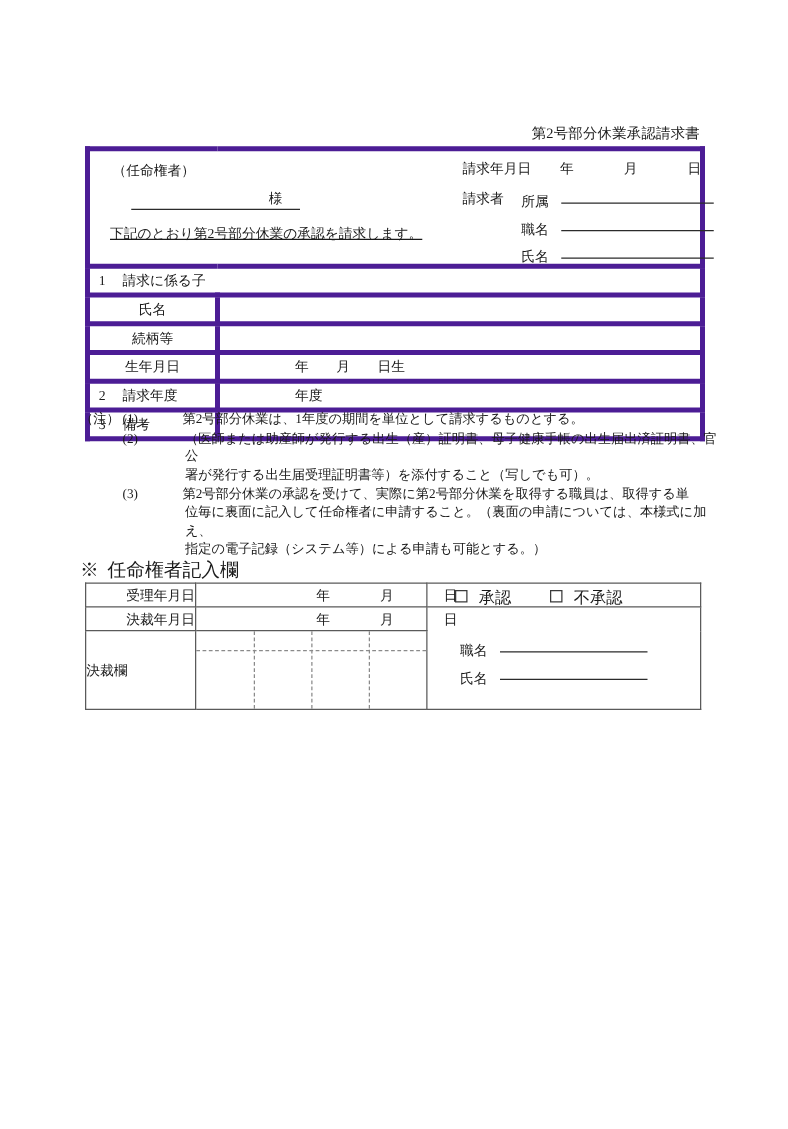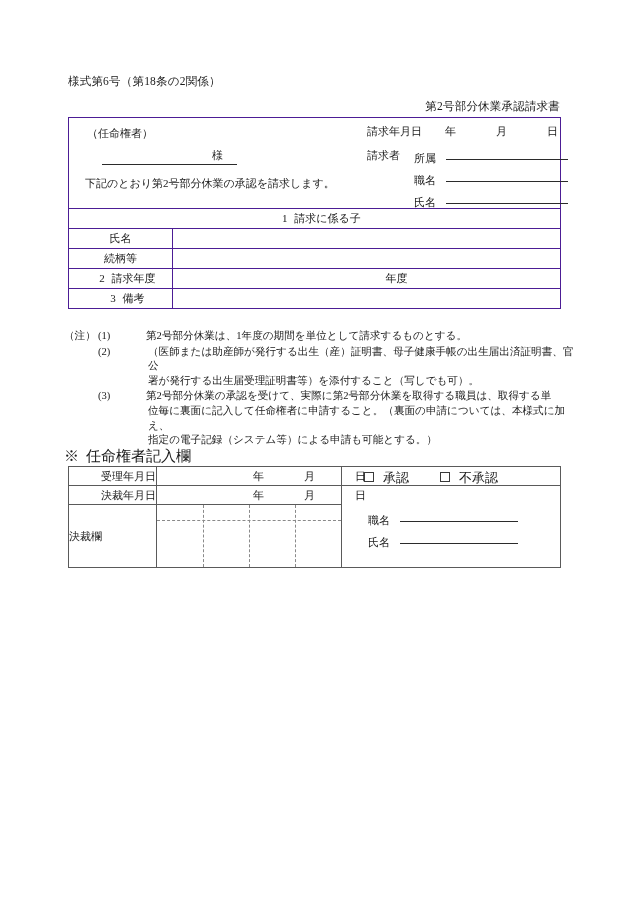--- a/index.html
+++ b/index.html
@@ -45,21 +45,21 @@
   
   .main-table {
     position: absolute;
     left: 68px;
     top: 117px;
     width: 492px;
     border-collapse: collapse;
     table-layout: fixed;
   }
   .main-table td {
-    border: 1px solid #4c1d95;
+    border: 4px solid #4c1d95;
     font-size: 11px;
     padding: 0;
     vertical-align: middle;
     margin-top: 32px;
   }
 
   .topcell {
     height: 90px;
     position: relative;
     padding: 0 !important;
@@ -83,20 +83,21 @@
     left: 143px;
     top: 30px;
     font-size: 11px;
   }
   .req-sentence {
     position: absolute;
     left: 16px;
     top: 58px;
     font-size: 11px;
     white-space: nowrap;
+    text-decoration: underline;
   }
 
   .date-label {
     position: absolute;
     left: 298px;
     top: 6px;
     font-size: 11px;
     white-space: nowrap;
   }
   .date-y { position: absolute; left: 376px; top: 6px; font-size: 11px; }
@@ -117,21 +118,21 @@
     width: 122px;
     border-bottom: 1px solid #2b2b2b;
     height: 11px;
     margin-left: 4px;
     vertical-align: 2px;
   }
   .rf1 { left: 345px; top: 30px; }
   .rf2 { left: 345px; top: 52px; }
   .rf3 { left: 345px; top: 74px; }
 
-  .row-h { height: 19px; text-align: center; }
+  .row-h { height: 19px; }
   .lbl-left {
     padding-left: 7px !important;
     white-space: nowrap;
   }
   .num { display: inline-block; width: 19px; }
   .lbl-center { text-align: center; }
   .val-pad { padding-left: 60px !important; white-space: nowrap; }
 
   
   .notes {
@@ -249,21 +250,20 @@
     vertical-align: 2px;
   }
   .sf1 { left: 26px; top: 24px; }
   .sf2 { left: 26px; top: 46px; }
 </style>
 </head>
 <body>
 
 <div class="page">
 
-  <div class="form-no">様式第6号（第18条の2関係）</div>
   <div class="doc-title">第2号部分休業承認請求書</div>
 
   <table class="main-table">
     <colgroup>
       <col style="width:104px">
       <col style="width:388px">
     </colgroup>
     <tbody>
       <tr>
         <td class="topcell" colspan="2">
@@ -298,20 +298,24 @@
       <tr>
         <td class="row-h lbl-center">氏名</td>
         <td class="row-h"></td>
       </tr>
 
       <tr>
         <td class="row-h lbl-center">続柄等</td>
         <td class="row-h"></td>
       </tr>
 
+      <tr>
+        <td class="row-h lbl-center">生年月日</td>
+        <td class="row-h val-pad">年　　月　　日生</td>
+      </tr>
 
       <tr>
         <td class="row-h lbl-left"><span class="num">2</span><span>請求年度</span></td>
         <td class="row-h val-pad">年度</td>
       </tr>
 
       <tr>
         <td class="row-h lbl-left"><span class="num">3</span><span>備考</span></td>
         <td class="row-h"></td>
       </tr>

